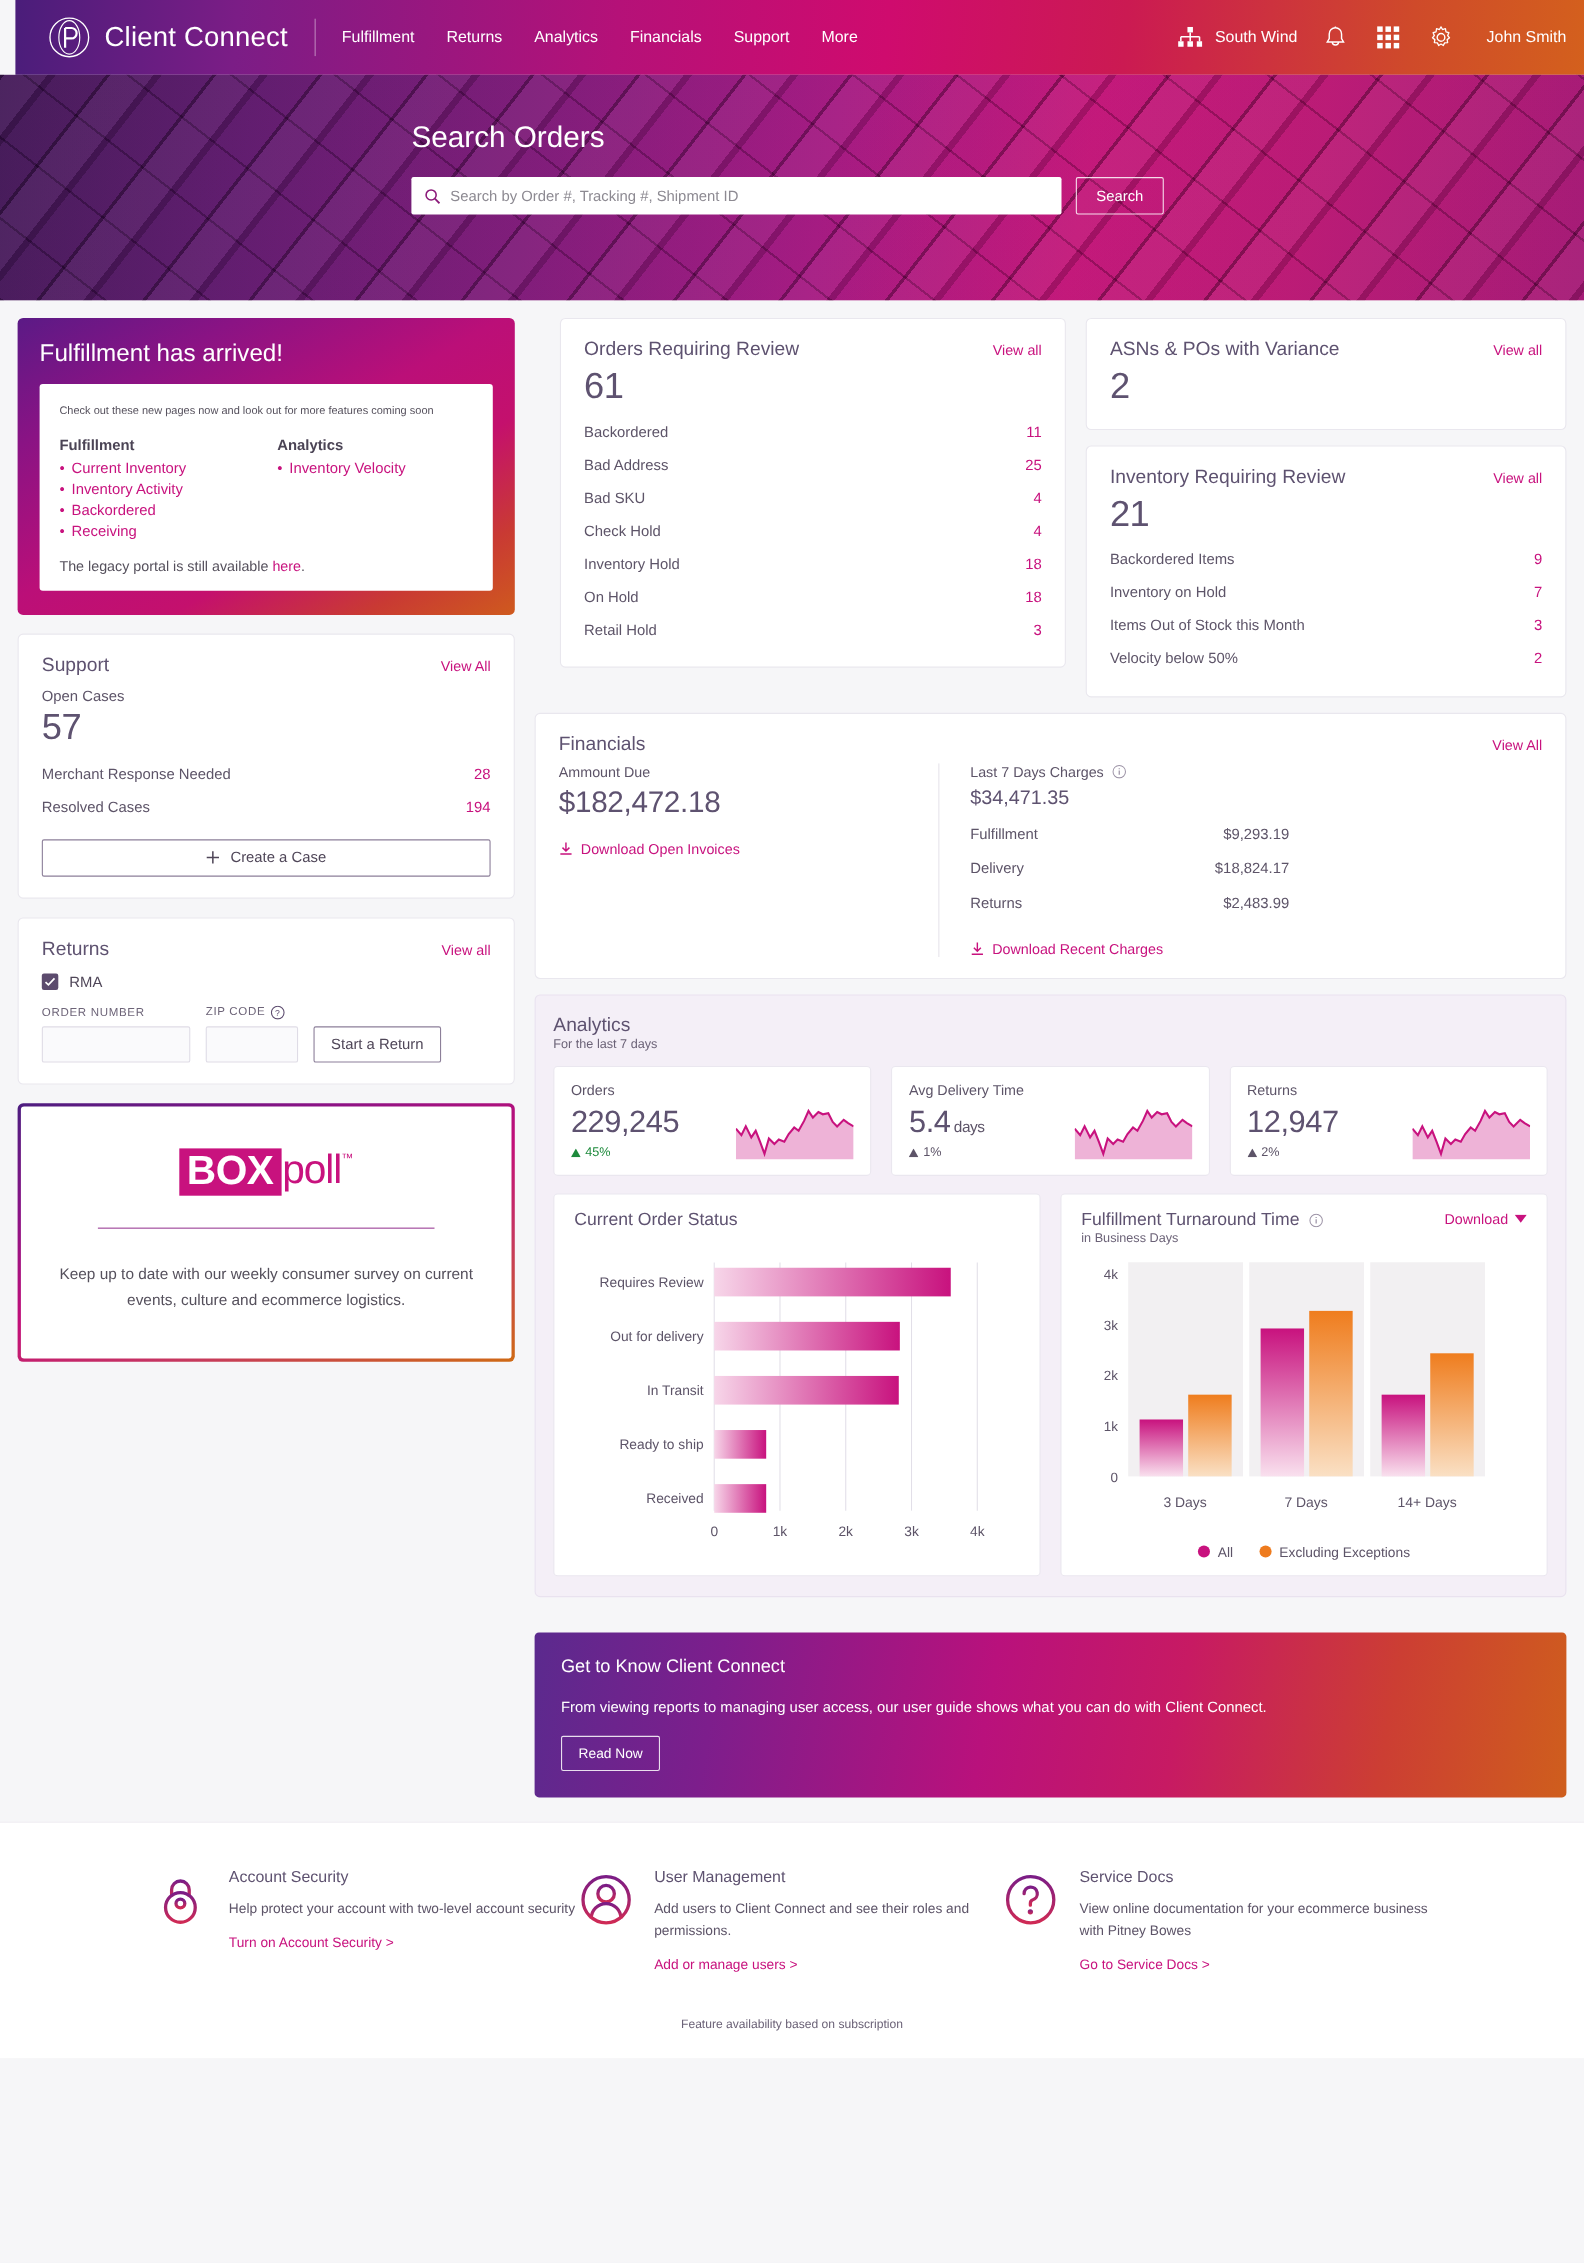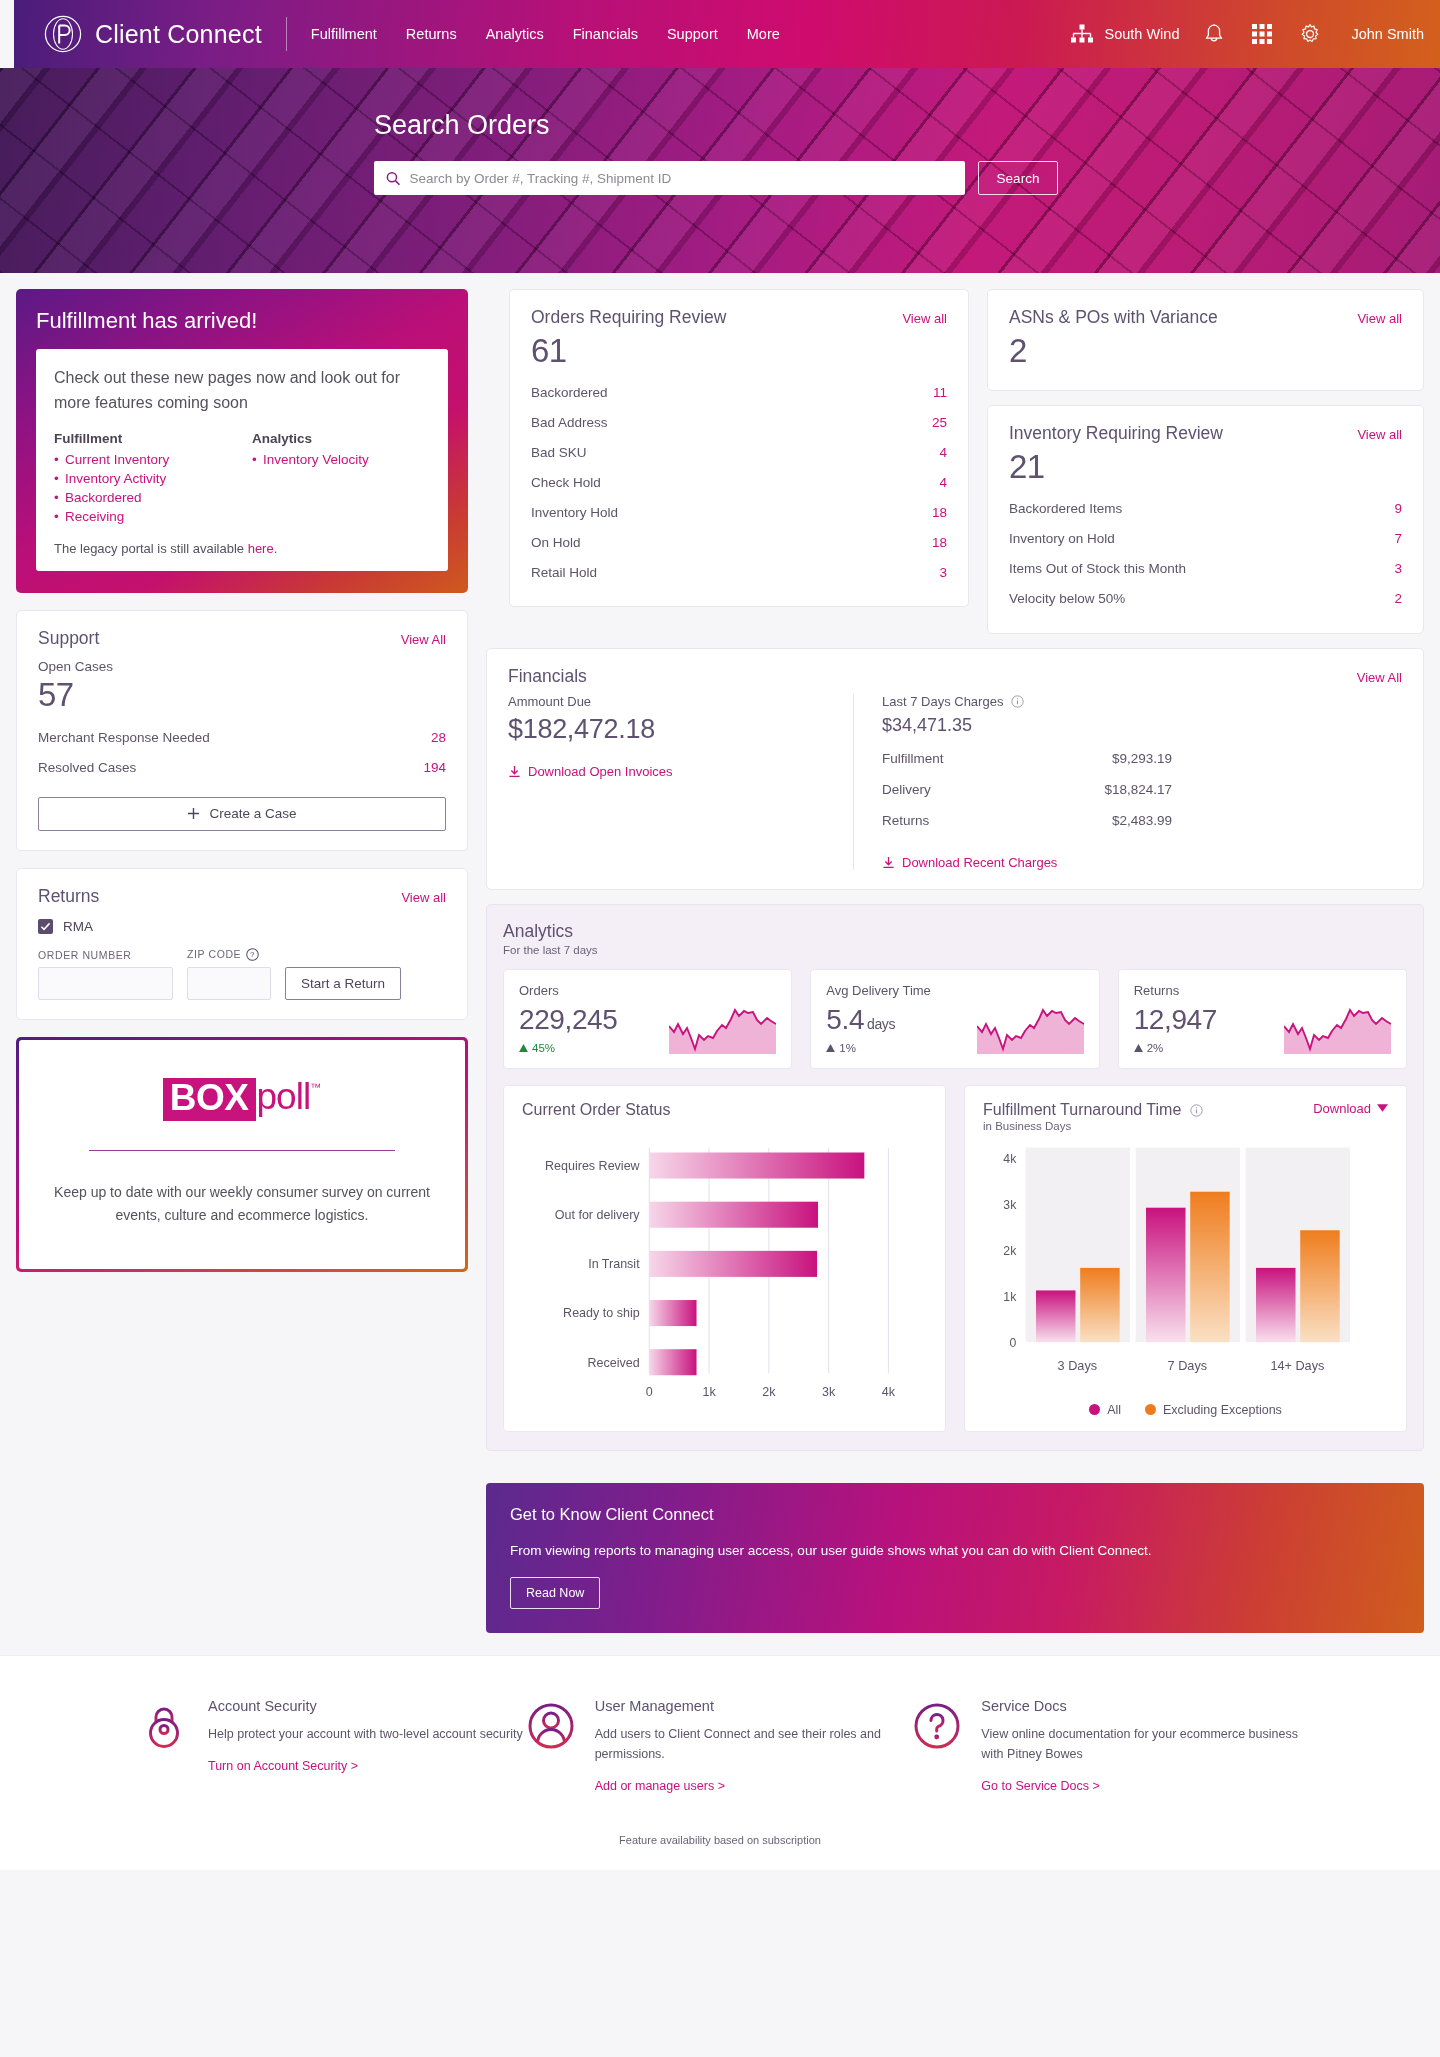--- a/index.html
+++ b/index.html
@@ -73,21 +73,21 @@
   .kv .k { color: #5d5468; }
   .kv .v { color: #c8127e; font-size: 13.5px; }
 
   
   .promo {
     border-radius: 5px; padding: 19px 20px 22px 20px;
     background: linear-gradient(150deg,#5b1a86 0%, #8a1384 22%, #bb0f78 48%, #c4106d 66%, #c93a33 85%, #cf5a1e 100%);
   }
   .promo h2 { color: #fff; font-size: 22px; font-weight: 400; margin-bottom: 15px; }
   .promo-box { background: #fff; border-radius: 3px; padding: 17px 18px 15px 18px; }
-  .promo-box p.lead { font-size: 16px; line-height: 1.55; color: #55505c; margin-bottom: 15px; }
+  .promo-box p.lead { font-size: 10px; line-height: 1.55; color: #55505c; margin-bottom: 15px; }
   .promo-cols { display: flex; gap: 20px; margin-bottom: 13px;}
   .promo-col { flex: 1; }
   .promo-col h3 { font-size: 13.5px; color: #4b4455; margin-bottom: 6px; font-weight: bold; }
   .promo-col ul { list-style: none; }
   .promo-col li { font-size: 13.5px; margin: 4px 0 4px 11px; position: relative; }
   .promo-col li::before { content: "•"; position: absolute; left: -11px; color: #c8127e; }
   .promo-col li a { color: #c8127e; text-decoration: none; }
   .promo-foot { font-size: 13px; color: #55505c; }
   .promo-foot a { color: #c8127e; text-decoration: none; }
 

